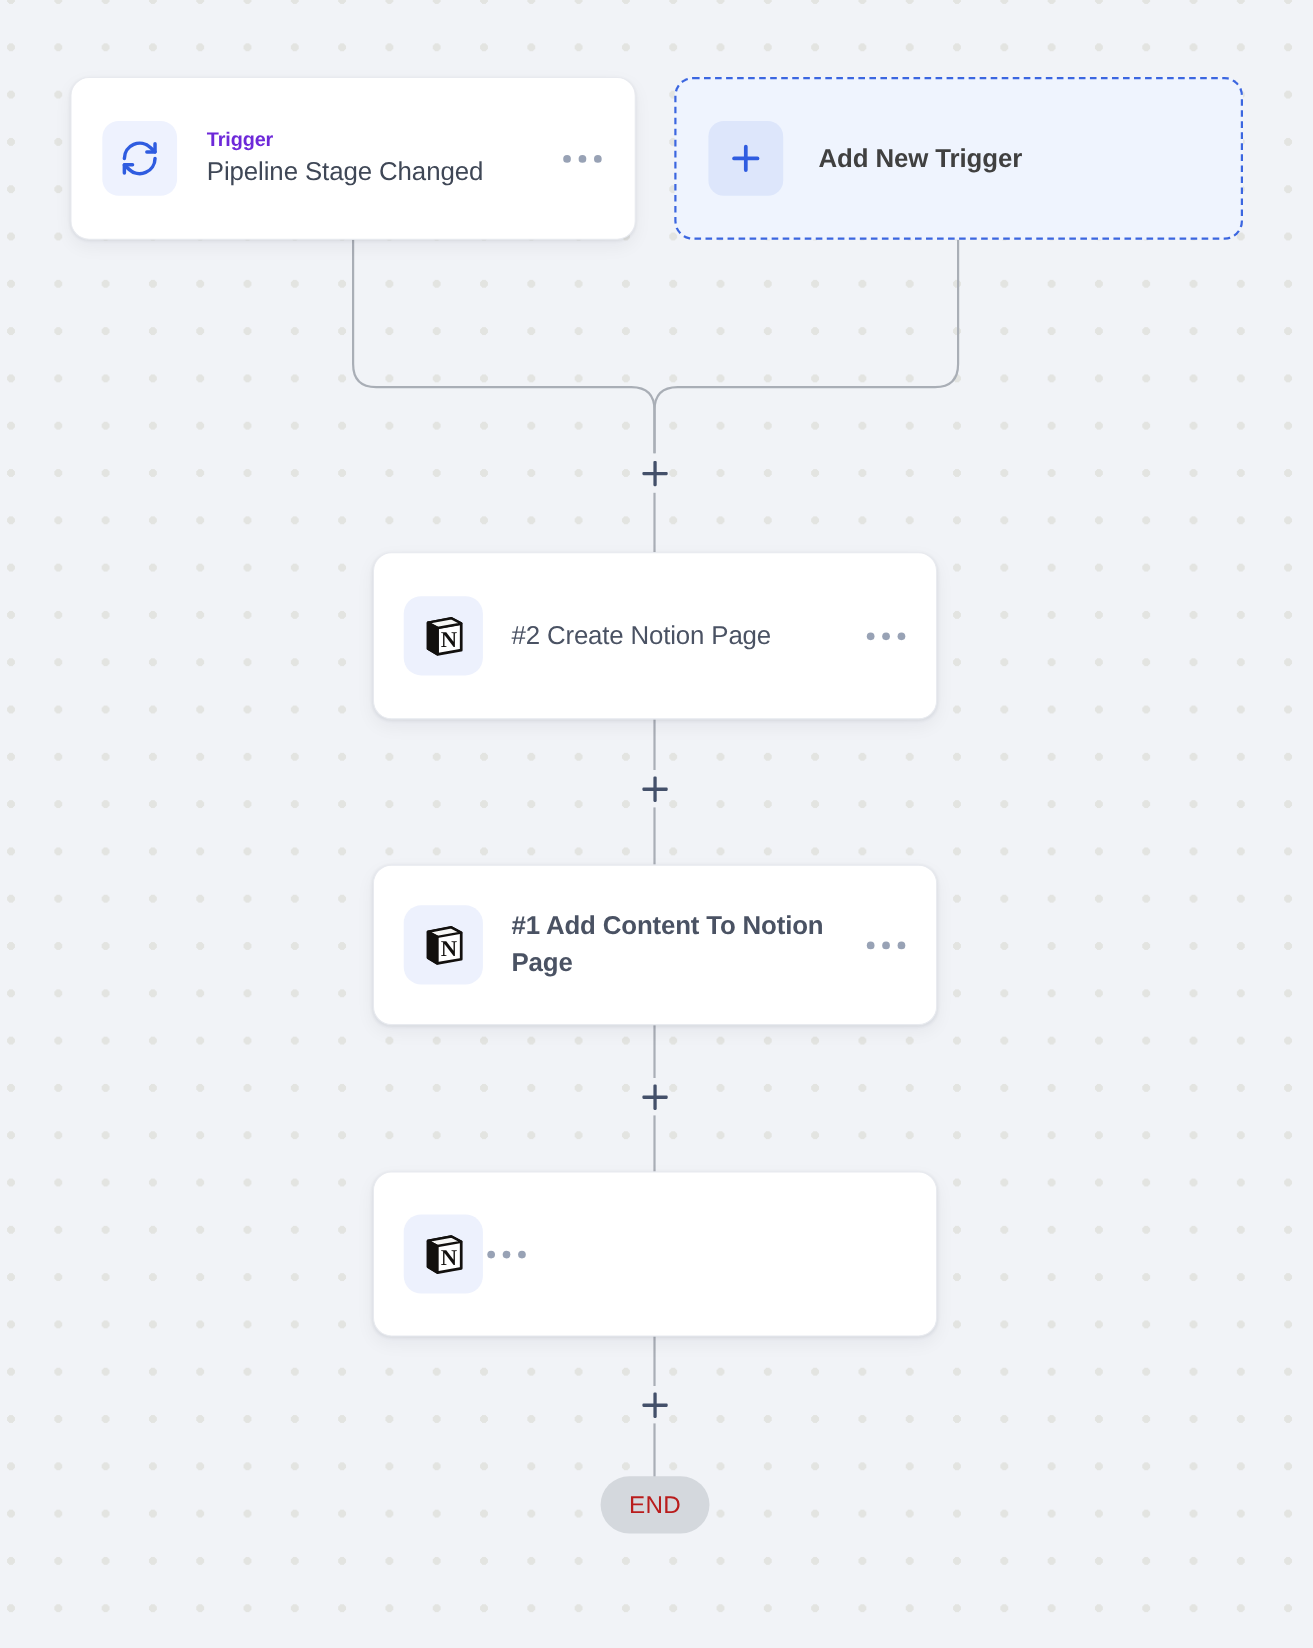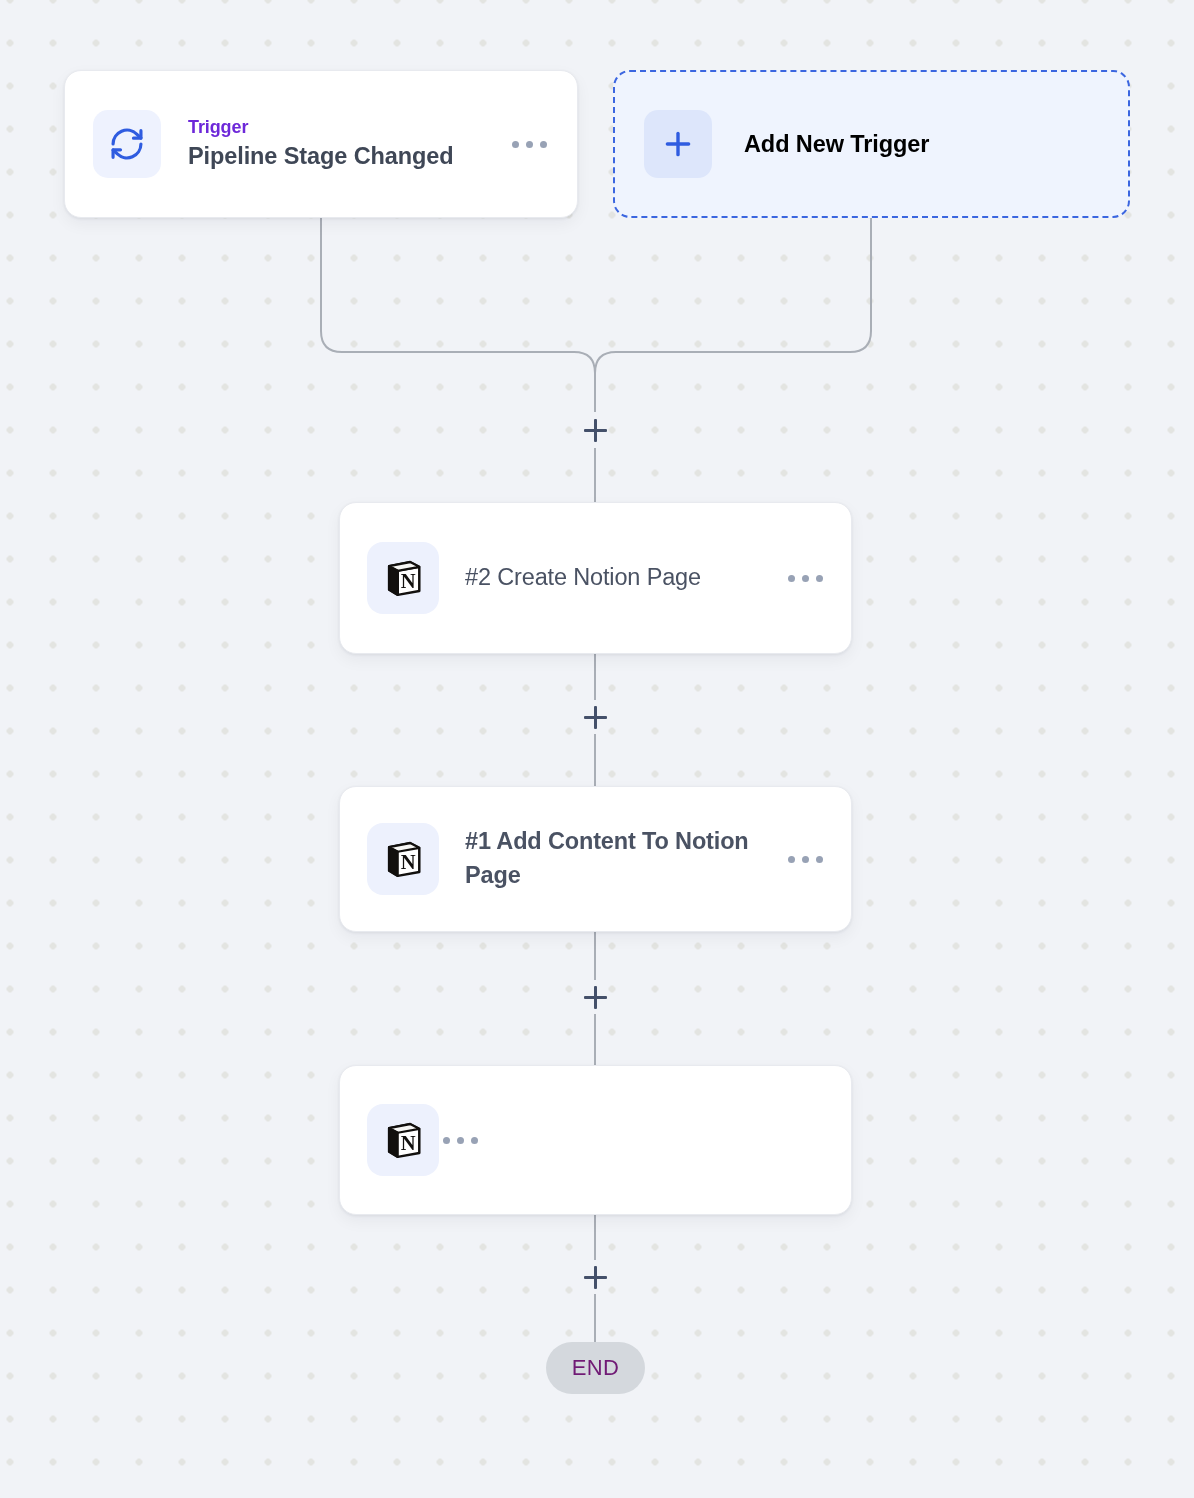--- a/index.html
+++ b/index.html
@@ -114,27 +114,27 @@
   .trigger-kicker {
     color: #6d28d9;
     font-size: 18px;
     font-weight: bold;
     line-height: 1.28;
     letter-spacing: -0.1px;
   }
   .trigger-name {
     color: #3f4756;
     font-size: 23.5px;
-    font-weight: bold;
+    font-weight: normal;
     line-height: 1.32;
     margin-top: 2px;
     letter-spacing: -0.1px;
   }
   .add-label {
-    color: #000000;
+    color: #404040;
     font-size: 23.5px;
     font-weight: bold;
     letter-spacing: -0.1px;
     margin-left: 32px;
   }
   .action-label {
     color: #4a5263;
     font-size: 23.5px;
     font-weight: normal;
     line-height: 1.43;
@@ -189,21 +189,21 @@
 
   
   .end-pill {
     position: absolute;
     left: 546px;
     top: 1342px;
     width: 99px;
     height: 52px;
     border-radius: 26px;
     background: #d4d8dd;
-    color: #701a75;
+    color: #b91c1c;
     font-size: 22px;
     letter-spacing: 0.3px;
     display: flex;
     align-items: center;
     justify-content: center;
   }
 </style>
 </head>
 <body>
 

